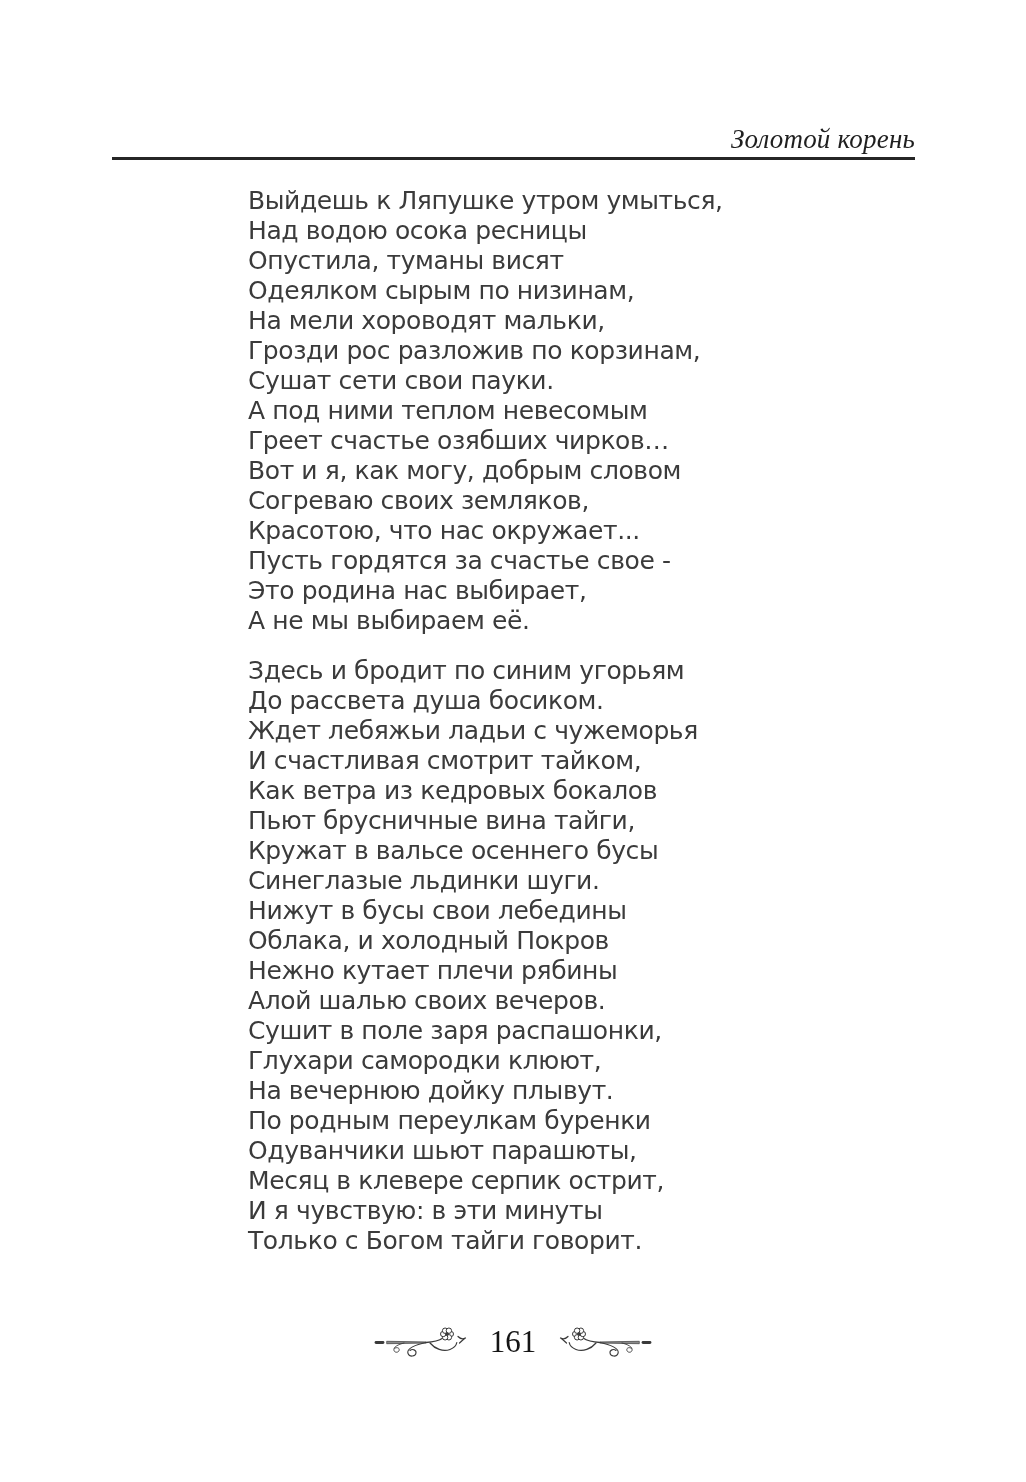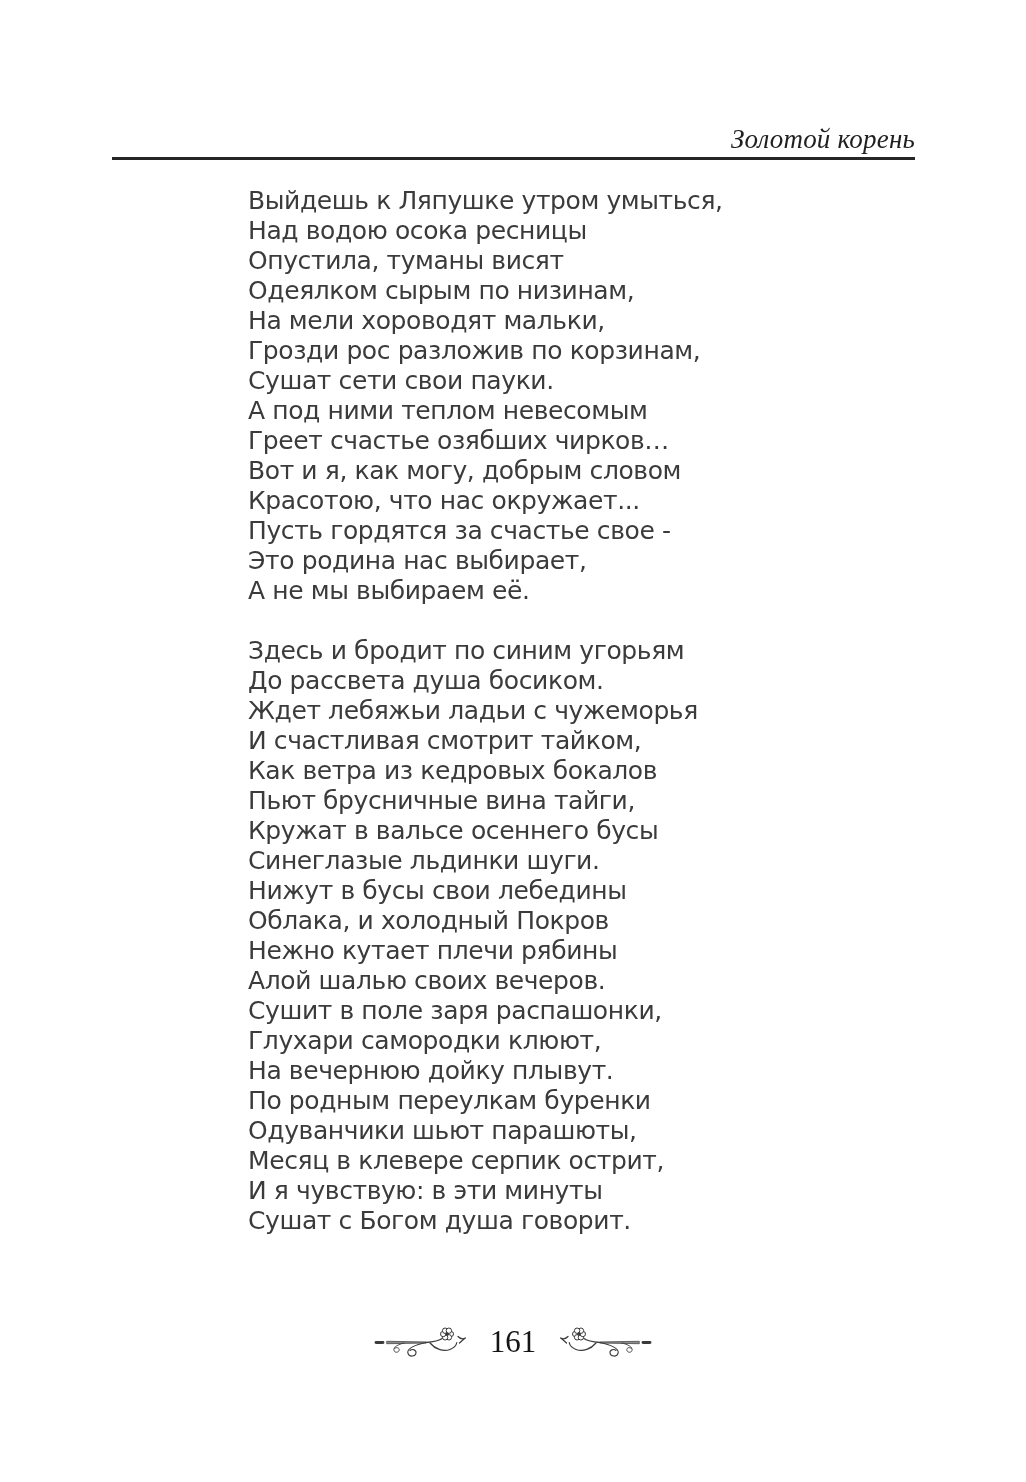--- a/index.html
+++ b/index.html
@@ -33,21 +33,21 @@
   }
   .poem {
     position: absolute;
     left: 248px;
     top: 186px;
     font-size: 25px;
     line-height: 30px;
     letter-spacing: -0.4px;
     color: #3b3b3b;
   }
-  .stanza + .stanza { margin-top: 30px; }
+  .stanza + .stanza { margin-top: 20px; }
   .poem-line { white-space: nowrap; }
   .footer {
     position: absolute;
     left: 0;
     top: 1322px;
     width: 100%;
     display: flex;
     align-items: center;
     justify-content: center;
     gap: 20px;
@@ -76,20 +76,21 @@
         <div class="poem-line">Выйдешь к Ляпушке утром умыться,</div>
         <div class="poem-line">Над водою осока ресницы</div>
         <div class="poem-line">Опустила, туманы висят</div>
         <div class="poem-line">Одеялком сырым по низинам,</div>
         <div class="poem-line">На мели хороводят мальки,</div>
         <div class="poem-line">Грозди рос разложив по корзинам,</div>
         <div class="poem-line">Сушат сети свои пауки.</div>
         <div class="poem-line">А под ними теплом невесомым</div>
         <div class="poem-line">Греет счастье озябших чирков…</div>
         <div class="poem-line">Вот и я, как могу, добрым словом</div>
+        <div class="poem-line">Согреваю своих земляков,</div>
         <div class="poem-line">Красотою, что нас окружает...</div>
         <div class="poem-line">Пусть гордятся за счастье свое -</div>
         <div class="poem-line">Это родина нас выбирает,</div>
         <div class="poem-line">А не мы выбираем её.</div>
       </div>
     <div class="stanza">
         <div class="poem-line">Здесь и бродит по синим угорьям</div>
         <div class="poem-line">До рассвета душа босиком.</div>
         <div class="poem-line">Ждет лебяжьи ладьи с чужеморья</div>
         <div class="poem-line">И счастливая смотрит тайком,</div>
@@ -101,21 +102,21 @@
         <div class="poem-line">Облака, и холодный Покров</div>
         <div class="poem-line">Нежно кутает плечи рябины</div>
         <div class="poem-line">Алой шалью своих вечеров.</div>
         <div class="poem-line">Сушит в поле заря распашонки,</div>
         <div class="poem-line">Глухари самородки клюют,</div>
         <div class="poem-line">На вечернюю дойку плывут.</div>
         <div class="poem-line">По родным переулкам буренки</div>
         <div class="poem-line">Одуванчики шьют парашюты,</div>
         <div class="poem-line">Месяц в клевере серпик острит,</div>
         <div class="poem-line">И я чувствую: в эти минуты</div>
-        <div class="poem-line">Сушат с Богом душа говорит.</div>
+        <div class="poem-line">Только с Богом тайги говорит.</div>
       </div>
   </div>
 
   <div class="footer">
 
     <svg class="orn" width="94" height="42" viewBox="0 0 94 42" aria-hidden="true">
       <g stroke="#3a3a3a" fill="none" stroke-linecap="round">
         <path d="M2 20.5 h7" stroke-width="2.8"></path>
         <polygon points="13,19.3 52,19.9 52,21.1 13,21.7" fill="#8a8a8a" stroke="#3a3a3a" stroke-width="0.7"></polygon>
         <path d="M30 21 c-6 1.5 -11 4 -10 7.5 c0.8 2.6 5 2.2 5.2 -0.6 c0.2 -2.2 -2.6 -3 -4.4 -1.6" stroke-width="0.9"></path>

